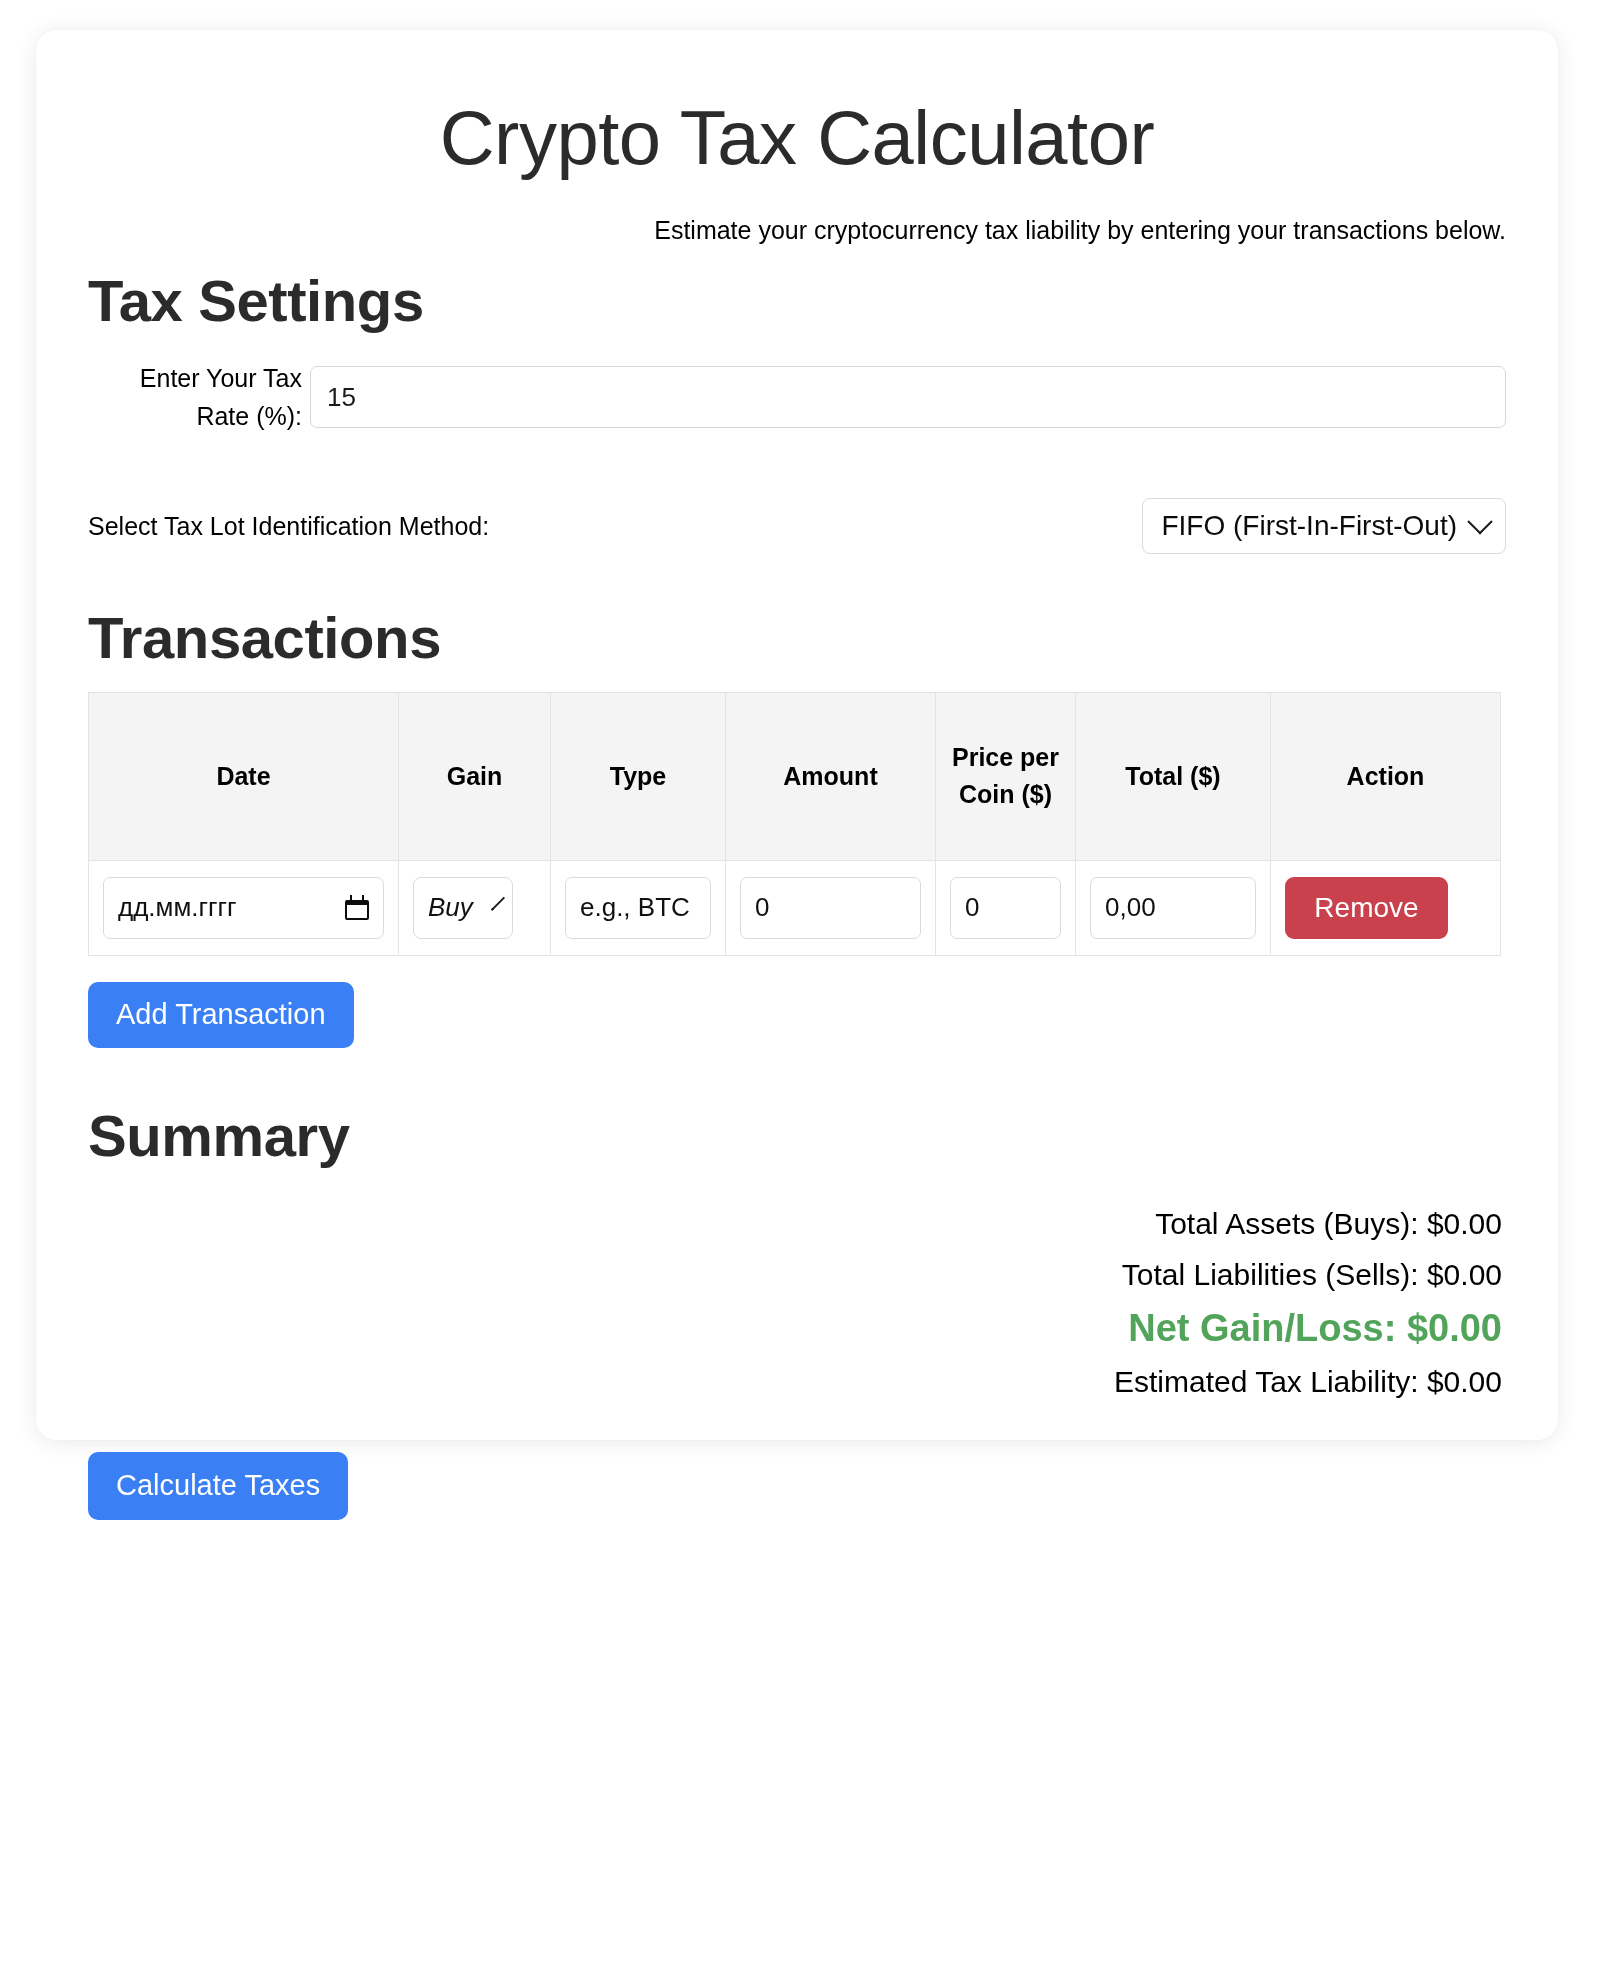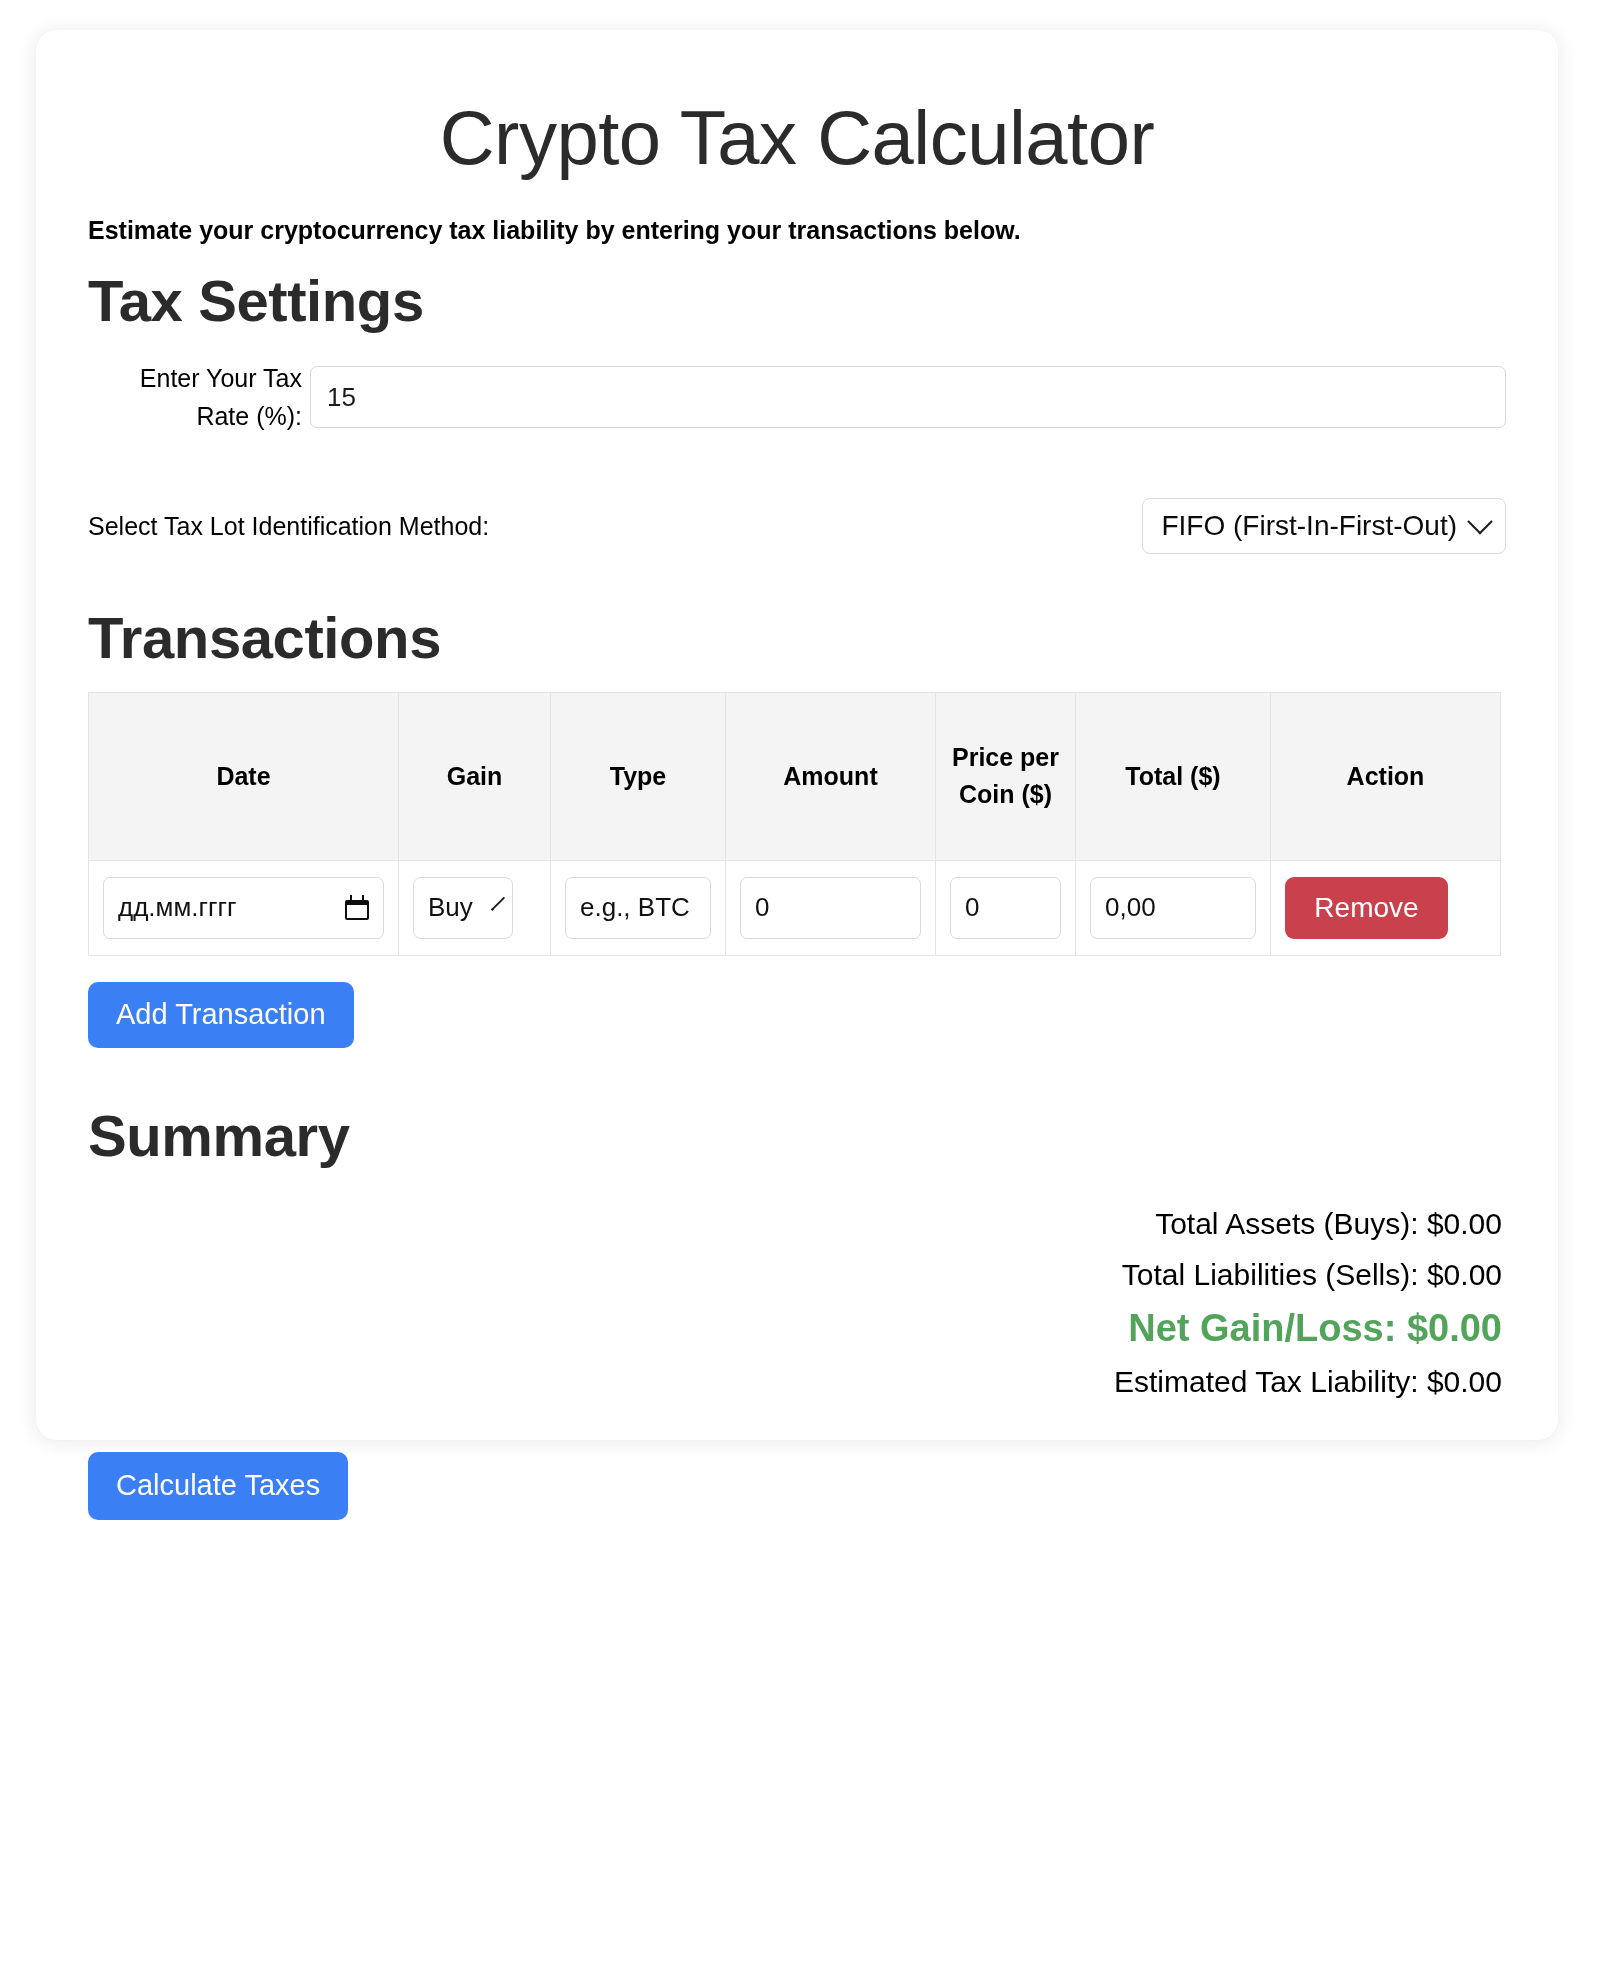--- a/index.html
+++ b/index.html
@@ -53,24 +53,24 @@
     font-weight: normal;
     color: #2b2b2b;
     text-align: center;
     margin: 68px 0 0 0;
     line-height: 1.05;
     letter-spacing: -0.5px;
   }
 
   p.subtitle {
     font-size: 25px;
-    text-align: left;
+    text-align: right;
     margin: 38px 0 0 0;
     color: #000000;
-    font-weight: bold;
+    font-weight: normal;
   }
 
   h2.section-title {
     font-size: 58px;
     font-weight: bold;
     color: #2b2b2b;
     margin: 24px 0 0 0;
     line-height: 1.1;
     letter-spacing: -0.4px;
   }
@@ -195,20 +195,21 @@
   .cell-input.date {
     justify-content: space-between;
     gap: 8px;
   }
   .cell-input .ph { color: #111; }
   .cell-input.select {
     justify-content: space-between;
     gap: 24px;
     width: 100px;
     border-radius: 8px;
+    font-style: italic;
   }
   .cell-input.coin { color: #111; }
 
   
   .cal-icon {
     position: relative;
     width: 24px;
     height: 25px;
     flex: 0 0 24px;
   }

